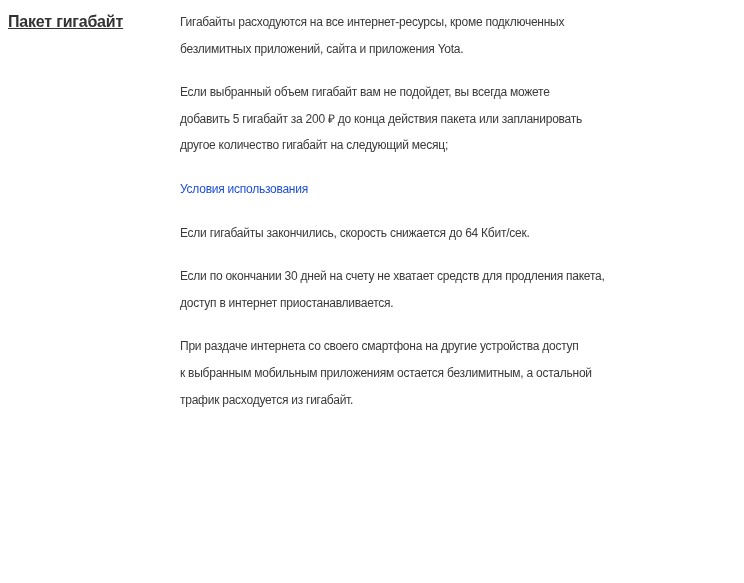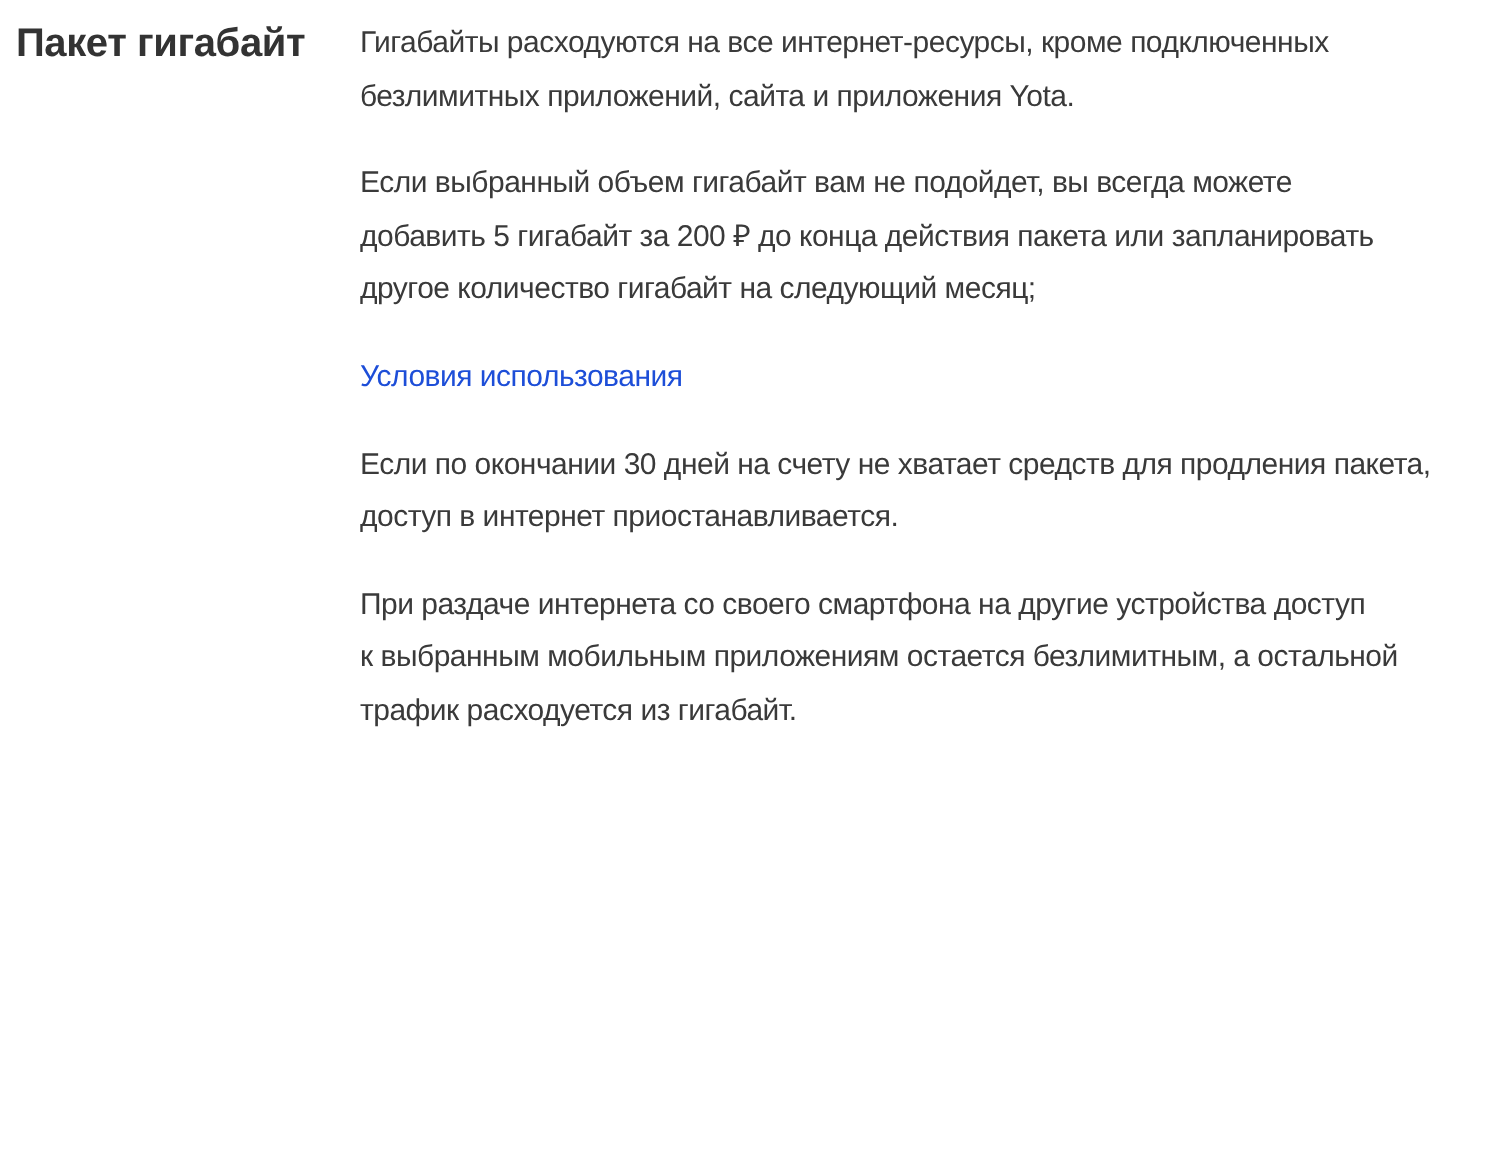--- a/index.html
+++ b/index.html
@@ -21,33 +21,34 @@
     box-sizing: border-box;
   }
   .label-col {
     flex: 0 0 180px;
     width: 180px;
     box-sizing: border-box;
     padding-left: 8px;
   }
   .package-title {
     margin: 0;
-    font-size: 20px;
+    font-size: 16px;
     font-weight: bold;
     line-height: 26.6px;
     letter-spacing: -0.2px;
     color: #333333;
+    text-decoration: underline;
   }
   .content-col {
     flex: 1 1 auto;
     min-width: 0;
   }
   .para {
     margin: 0 0 17px 0;
-    font-size: 15px;
+    font-size: 12px;
     line-height: 26.6px;
     letter-spacing: -0.25px;
     color: #3a3a3a;
     white-space: pre; 
   }
   .para.muted {
     color: #1d4ed8;
   }
 </style>
 </head>
@@ -63,20 +64,21 @@
     <p class="para">Гигабайты расходуются на все интернет-ресурсы, кроме подключенных
 безлимитных приложений, сайта и приложения Yota.</p>
 
     <p class="para">Если выбранный объем гигабайт вам не подойдет, вы всегда можете
 добавить 5 гигабайт за 200 ₽ до конца действия пакета или запланировать
 другое количество гигабайт на следующий месяц;</p>
 
     <p class="para muted">Условия использования</p>
 
 
+    <p class="para">Если гигабайты закончились, скорость снижается до 64 Кбит/сек.</p>
 
     <p class="para">Если по окончании 30 дней на счету не хватает средств для продления пакета,
 доступ в интернет приостанавливается.</p>
 
 
     <p class="para">При раздаче интернета со своего смартфона на другие устройства доступ
 к выбранным мобильным приложениям остается безлимитным, а остальной
 трафик расходуется из гигабайт.</p>
   </div>
 

